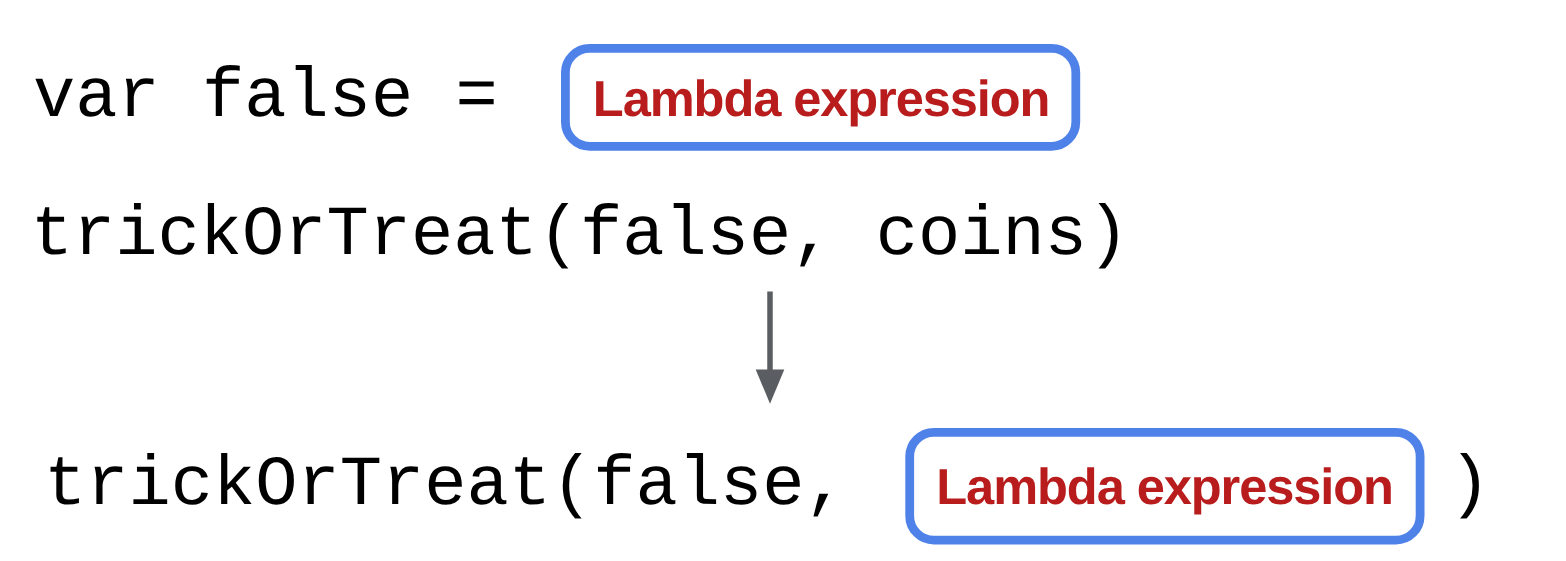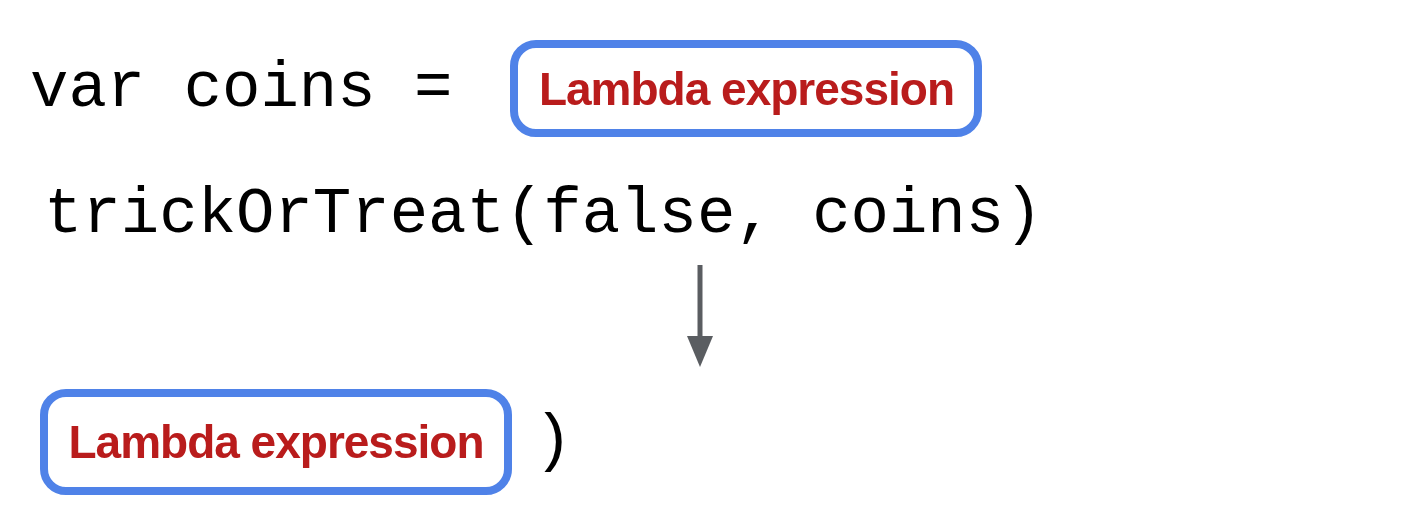--- a/index.html
+++ b/index.html
@@ -38,52 +38,53 @@
     font-family: "Liberation Sans", "DejaVu Sans", sans-serif;
     font-size: 46px;
     font-weight: 700;
     letter-spacing: -1px;
     color: #b91c1c;
     white-space: pre;
   }
   .row1 { left: 30px; top: 40px; height: 97px; }
   .row1 .code { margin-right: 58px; }
   .row1 .pill { height: 97px; }
-  .row2 { left: 44px; top: 181px; height: 68px; }
+  .row2 { left: 28px; top: 181px; height: 68px; }
   .row3 { left: 40px; top: 389px; height: 106px; }
   .row3 .code-before { margin-right: 53px; }
   .row3 .pill { height: 106px; margin-right: 22px; }
   .arrow {
     position: absolute;
     left: 681px;
     top: 264px;
     color: var(--arrow, #5a5d61);
   }
 </style>
 </head>
 <body>
 
 <div class="canvas">
 
   <div class="row row1">
-    <span class="code">var coins =</span>
+    <span class="code">var false =</span>
     <span class="pill">
       <span class="pill-label">Lambda expression</span>
     </span>
   </div>
 
   <div class="row row2">
     <span class="code">trickOrTreat(false, coins)</span>
   </div>
 
   <svg class="arrow" width="38" height="104" viewBox="0 0 38 104" xmlns="http://www.w3.org/2000/svg">
     <line x1="19" y1="1" x2="19" y2="76" stroke="currentColor" stroke-width="5"></line>
     <polygon points="6,72 32,72 19,103" fill="currentColor"></polygon>
   </svg>
 
   <div class="row row3">
+    <span class="code code-before">trickOrTreat(false,</span>
     <span class="pill">
       <span class="pill-label">Lambda expression</span>
     </span>
     <span class="code">)</span>
   </div>
 
 </div>
 
 </body></html>

